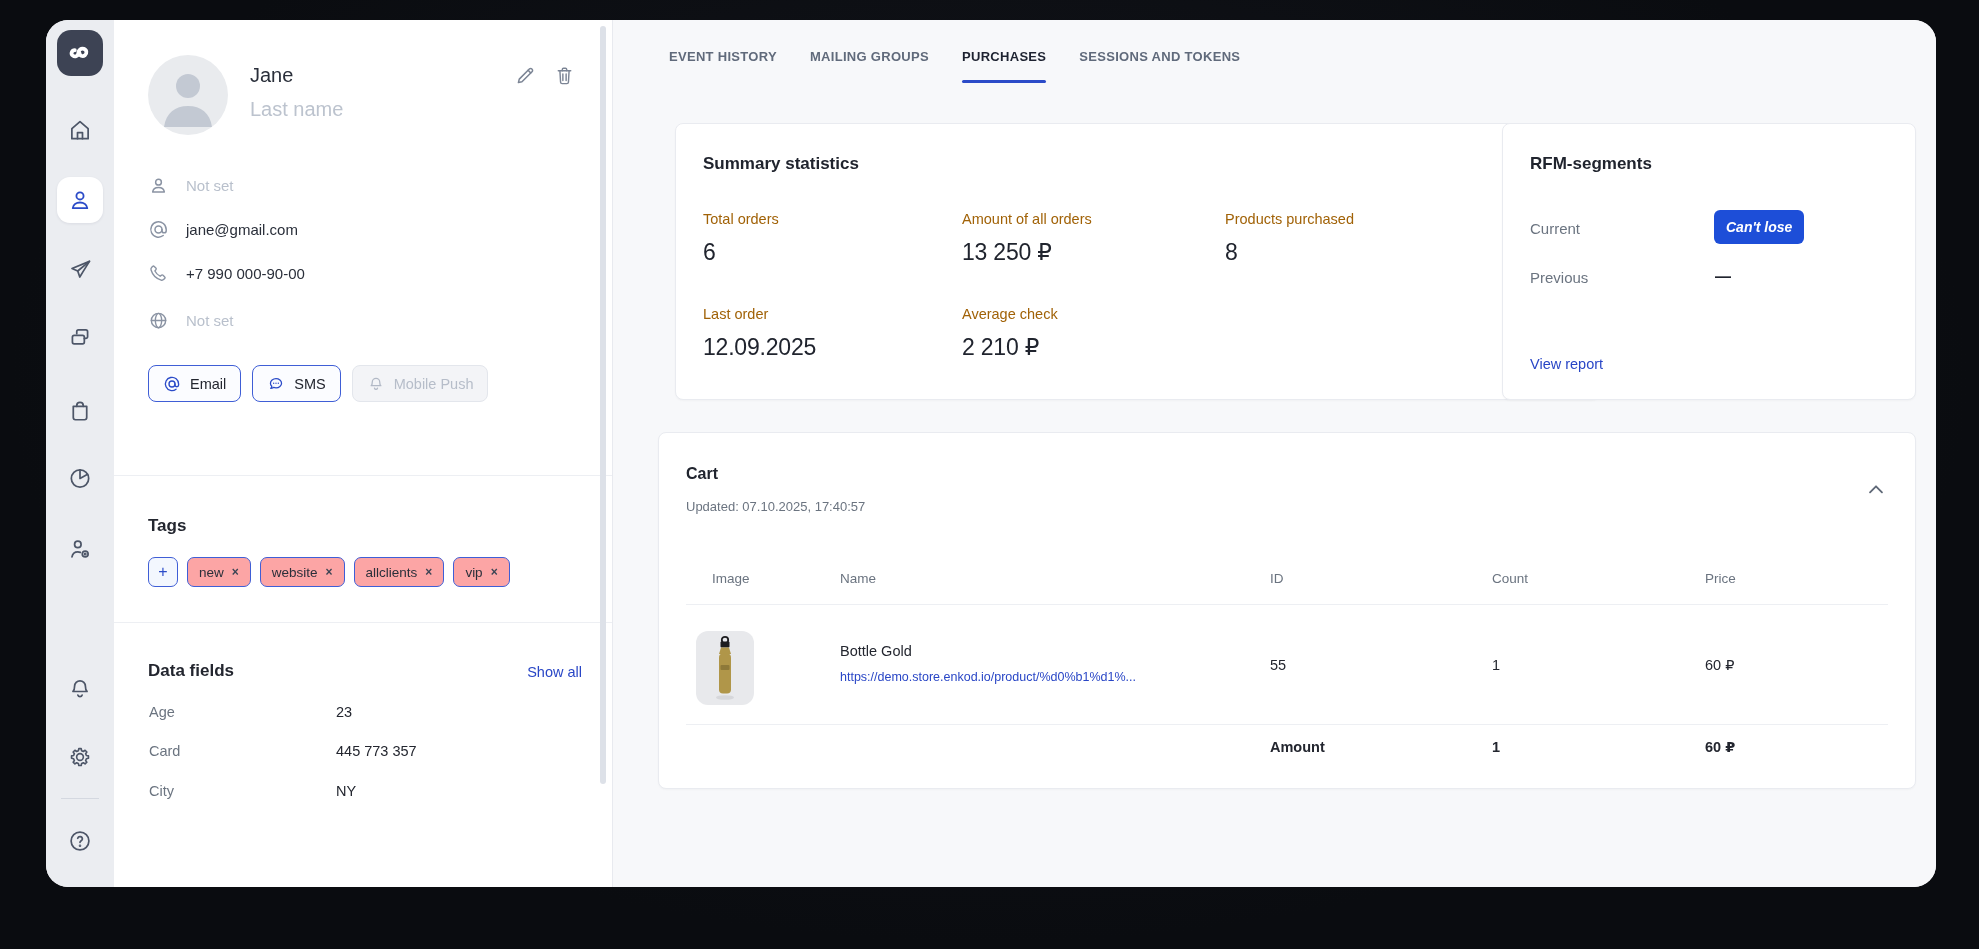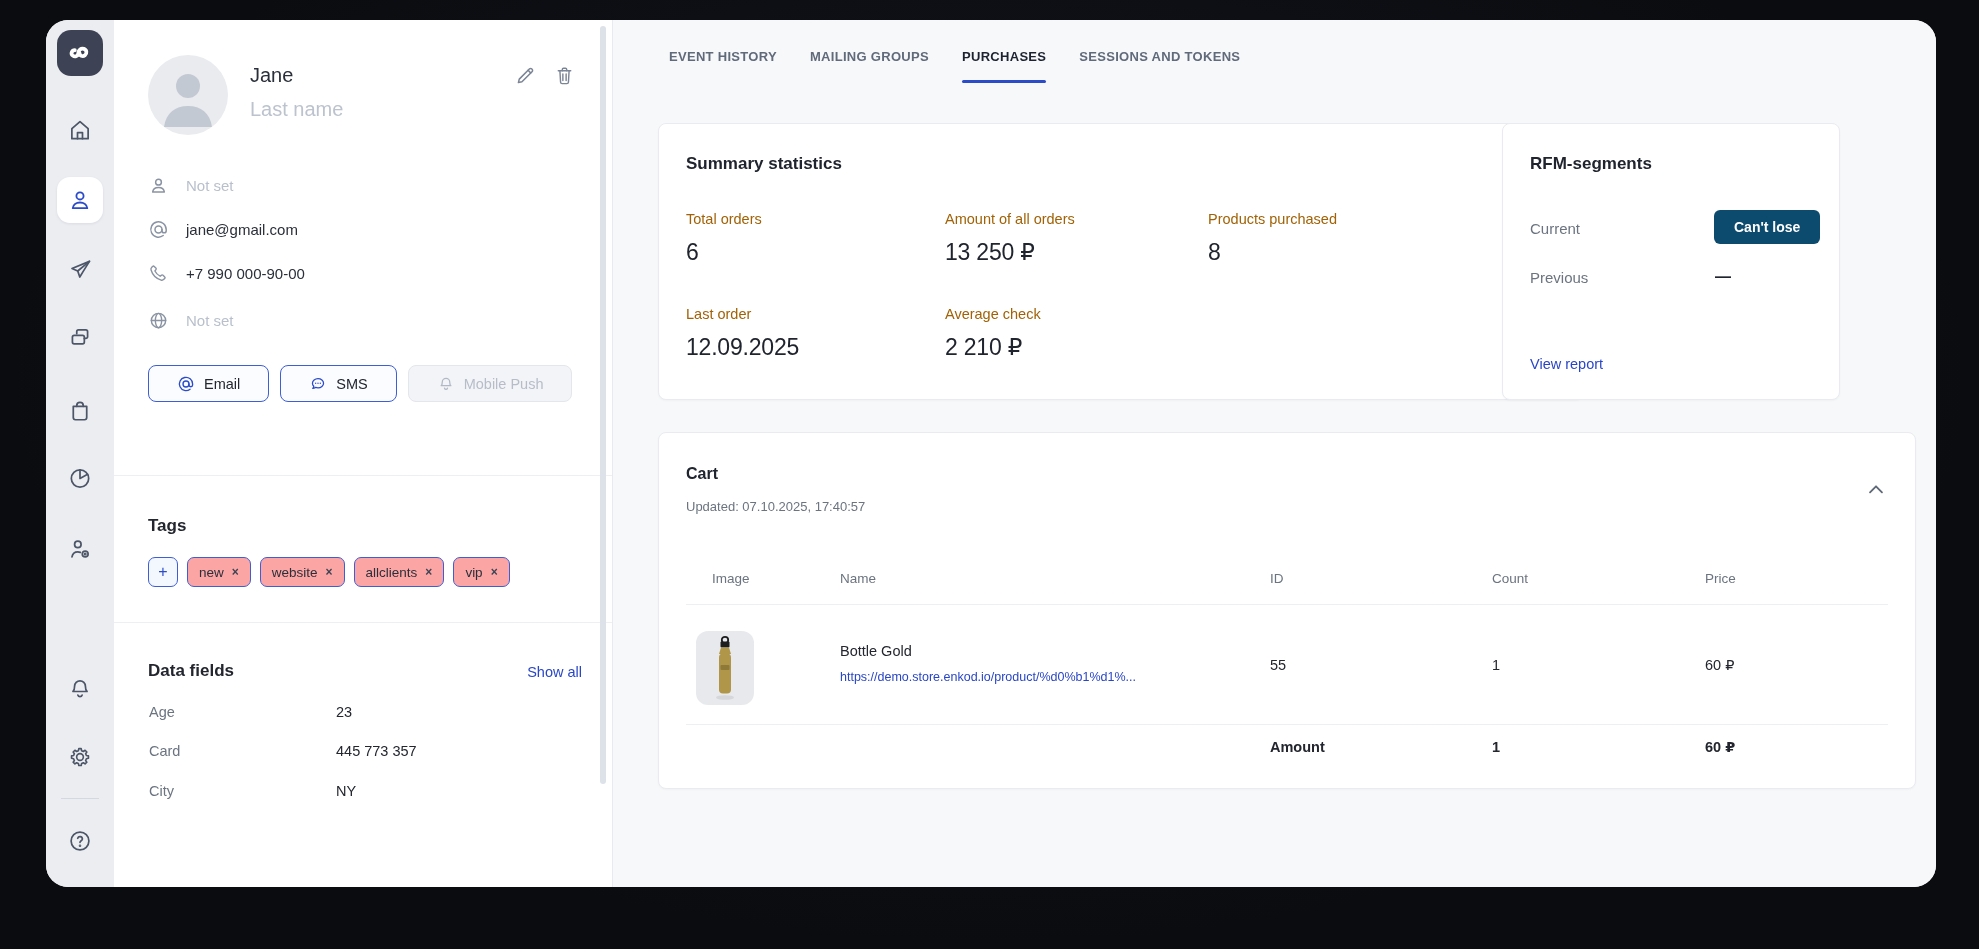--- a/index.html
+++ b/index.html
@@ -36,21 +36,21 @@
   .panel{position:relative;width:499px;flex:0 0 499px;background:#fff;border-right:1px solid #e8eaef;overflow:hidden;}
   .avatar{position:absolute;left:34px;top:35px;width:80px;height:80px;border-radius:50%;background:#e9ebee;overflow:hidden;}
   .p-name{position:absolute;left:136px;top:44px;font-size:20px;color:#2a2f3a;}
   .p-lastname{position:absolute;left:136px;top:78px;font-size:20px;color:#bcc3ce;}
   .mini-btn{position:absolute;width:26px;height:26px;color:#7c8595;display:flex;align-items:center;justify-content:center;cursor:pointer;}
   .contact-row{position:absolute;left:34px;display:flex;align-items:center;gap:17px;height:24px;}
   .contact-row svg{width:21px;height:21px;color:#8a93a3;flex:0 0 21px;}
   .c-val{font-size:15px;color:#2a2f3a;}
   .c-unset{color:#b9c0cc;}
   .chips{position:absolute;left:34px;display:flex;gap:11px;}
-  .chip{height:37px;border-radius:8px;display:flex;align-items:center;gap:9px;padding:0 28px;
+  .chip{height:37px;border-radius:8px;display:flex;align-items:center;gap:9px;padding:0 14px;
     font-size:14.5px;cursor:pointer;background:#f3f4f7;border:1px solid #e3e6ec;color:#b6bdc9;}
   .chip svg{width:18px;height:18px;}
   .chip.on{background:#fbfcff;border:1px solid #3f5ed6;color:#23262f;}
   .chip.on svg{color:#2b4bc8;}
   .chip.off svg{color:#b2b9c6;}
   .h-divider{position:absolute;left:0;width:100%;height:1px;background:#edeff3;}
   .sec-title{position:absolute;left:34px;font-size:17px;font-weight:600;color:#23262f;}
   .tags-row{position:absolute;left:34px;display:flex;gap:9px;}
   .tag{height:30px;border-radius:7px;border:1px solid #3f5ed6;background:#fca5a5;display:flex;
     align-items:center;padding:8px 11px;font-size:13.5px;color:#2a2f3a;cursor:pointer;}
@@ -67,22 +67,22 @@
   .tab{position:relative;height:63px;display:flex;align-items:flex-end;padding-bottom:19px;
     font-size:13px;font-weight:700;letter-spacing:.3px;color:#606a7b;cursor:pointer;}
   .tab.active{color:#1d2230;}
   .tab.active::after{content:"";position:absolute;left:0;right:0;bottom:0;height:3px;border-radius:2px;background:#2b4bc8;}
   .card{position:absolute;background:#fff;border:1px solid #e9ebf0;border-radius:8px;box-shadow:0 1px 2px rgba(16,24,40,.03);}
   .card-title{position:absolute;left:27px;top:30px;font-size:17px;font-weight:600;color:#20242e;}
   .stat{position:absolute;}
   .stat .sl{font-size:14.5px;color:#a16207;line-height:18px;}
   .stat .sv{font-size:23px;color:#20242e;font-weight:500;margin-top:11px;letter-spacing:-.2px;}
   .rfm-label{position:absolute;left:27px;font-size:15px;color:#6b7480;}
-  .badge{position:absolute;left:211px;top:86px;height:34px;padding:0 20px;border-radius:6px;background:#0c4a6e;
-    color:#fff;font-size:14px;font-weight:700;display:flex;align-items:center;}
+  .badge{position:absolute;left:211px;top:86px;height:34px;padding:0 12px;border-radius:6px;background:#1d4ed8;
+    color:#fff;font-size:14px;font-weight:700;display:flex;align-items:center;font-style:italic;}
   .rfm-dash{position:absolute;left:212px;top:144px;font-size:16px;font-weight:700;color:#20242e;}
   .viewreport{position:absolute;left:27px;top:232px;font-size:14.5px;font-weight:500;}
   .cart-updated{position:absolute;left:27px;top:66px;font-size:13px;color:#6b7480;}
   .collapse{position:absolute;right:28px;top:46px;width:22px;height:22px;color:#5f6877;cursor:pointer;}
   .th{position:absolute;top:138px;font-size:13.5px;color:#6b7480;}
   .cart-div{position:absolute;left:27px;right:27px;height:1px;background:#edeff3;}
   .prod-img{position:absolute;left:37px;top:198px;width:58px;height:74px;border-radius:12px;background:#e8e9ec;
     display:flex;align-items:center;justify-content:center;}
   .cell{position:absolute;font-size:14.5px;color:#23262f;}
   .cell.b{font-weight:700;}
@@ -303,21 +303,21 @@
 
       <div class="area">
 
         <div class="tabs">
           <div class="tab">EVENT HISTORY</div>
           <div class="tab">MAILING GROUPS</div>
           <div class="tab active">PURCHASES</div>
           <div class="tab">SESSIONS AND TOKENS</div>
         </div>
 
-        <div class="card" style="left:45px;top:103px;width:925px;height:277px">
+        <div class="card" style="left:62px;top:103px;width:925px;height:277px">
           <div class="card-title">Summary statistics</div>
           <div class="stat" style="left:27px;top:86px">
             <div class="sl">Total orders</div>
             <div class="sv">6</div>
           </div>
           <div class="stat" style="left:286px;top:86px">
             <div class="sl">Amount of all orders</div>
             <div class="sv">13 250 ₽</div>
           </div>
           <div class="stat" style="left:549px;top:86px">
@@ -327,21 +327,21 @@
           <div class="stat" style="left:27px;top:181px">
             <div class="sl">Last order</div>
             <div class="sv">12.09.2025</div>
           </div>
           <div class="stat" style="left:286px;top:181px">
             <div class="sl">Average check</div>
             <div class="sv">2 210 ₽</div>
           </div>
         </div>
 
-        <div class="card" style="left:889px;top:103px;width:338px;height:277px">
+        <div class="card" style="left:889px;top:103px;width:414px;height:277px">
           <div class="card-title">RFM-segments</div>
           <div class="rfm-label" style="top:96px">Current</div>
           <div class="badge">Can't lose</div>
           <div class="rfm-label" style="top:145px">Previous</div>
           <div class="rfm-dash">—</div>
           <div class="viewreport link">View report</div>
         </div>
 
         <div class="card" style="left:45px;top:412px;width:1258px;height:357px">
           <div class="card-title" style="top:32px;font-size:16px">Cart</div>

